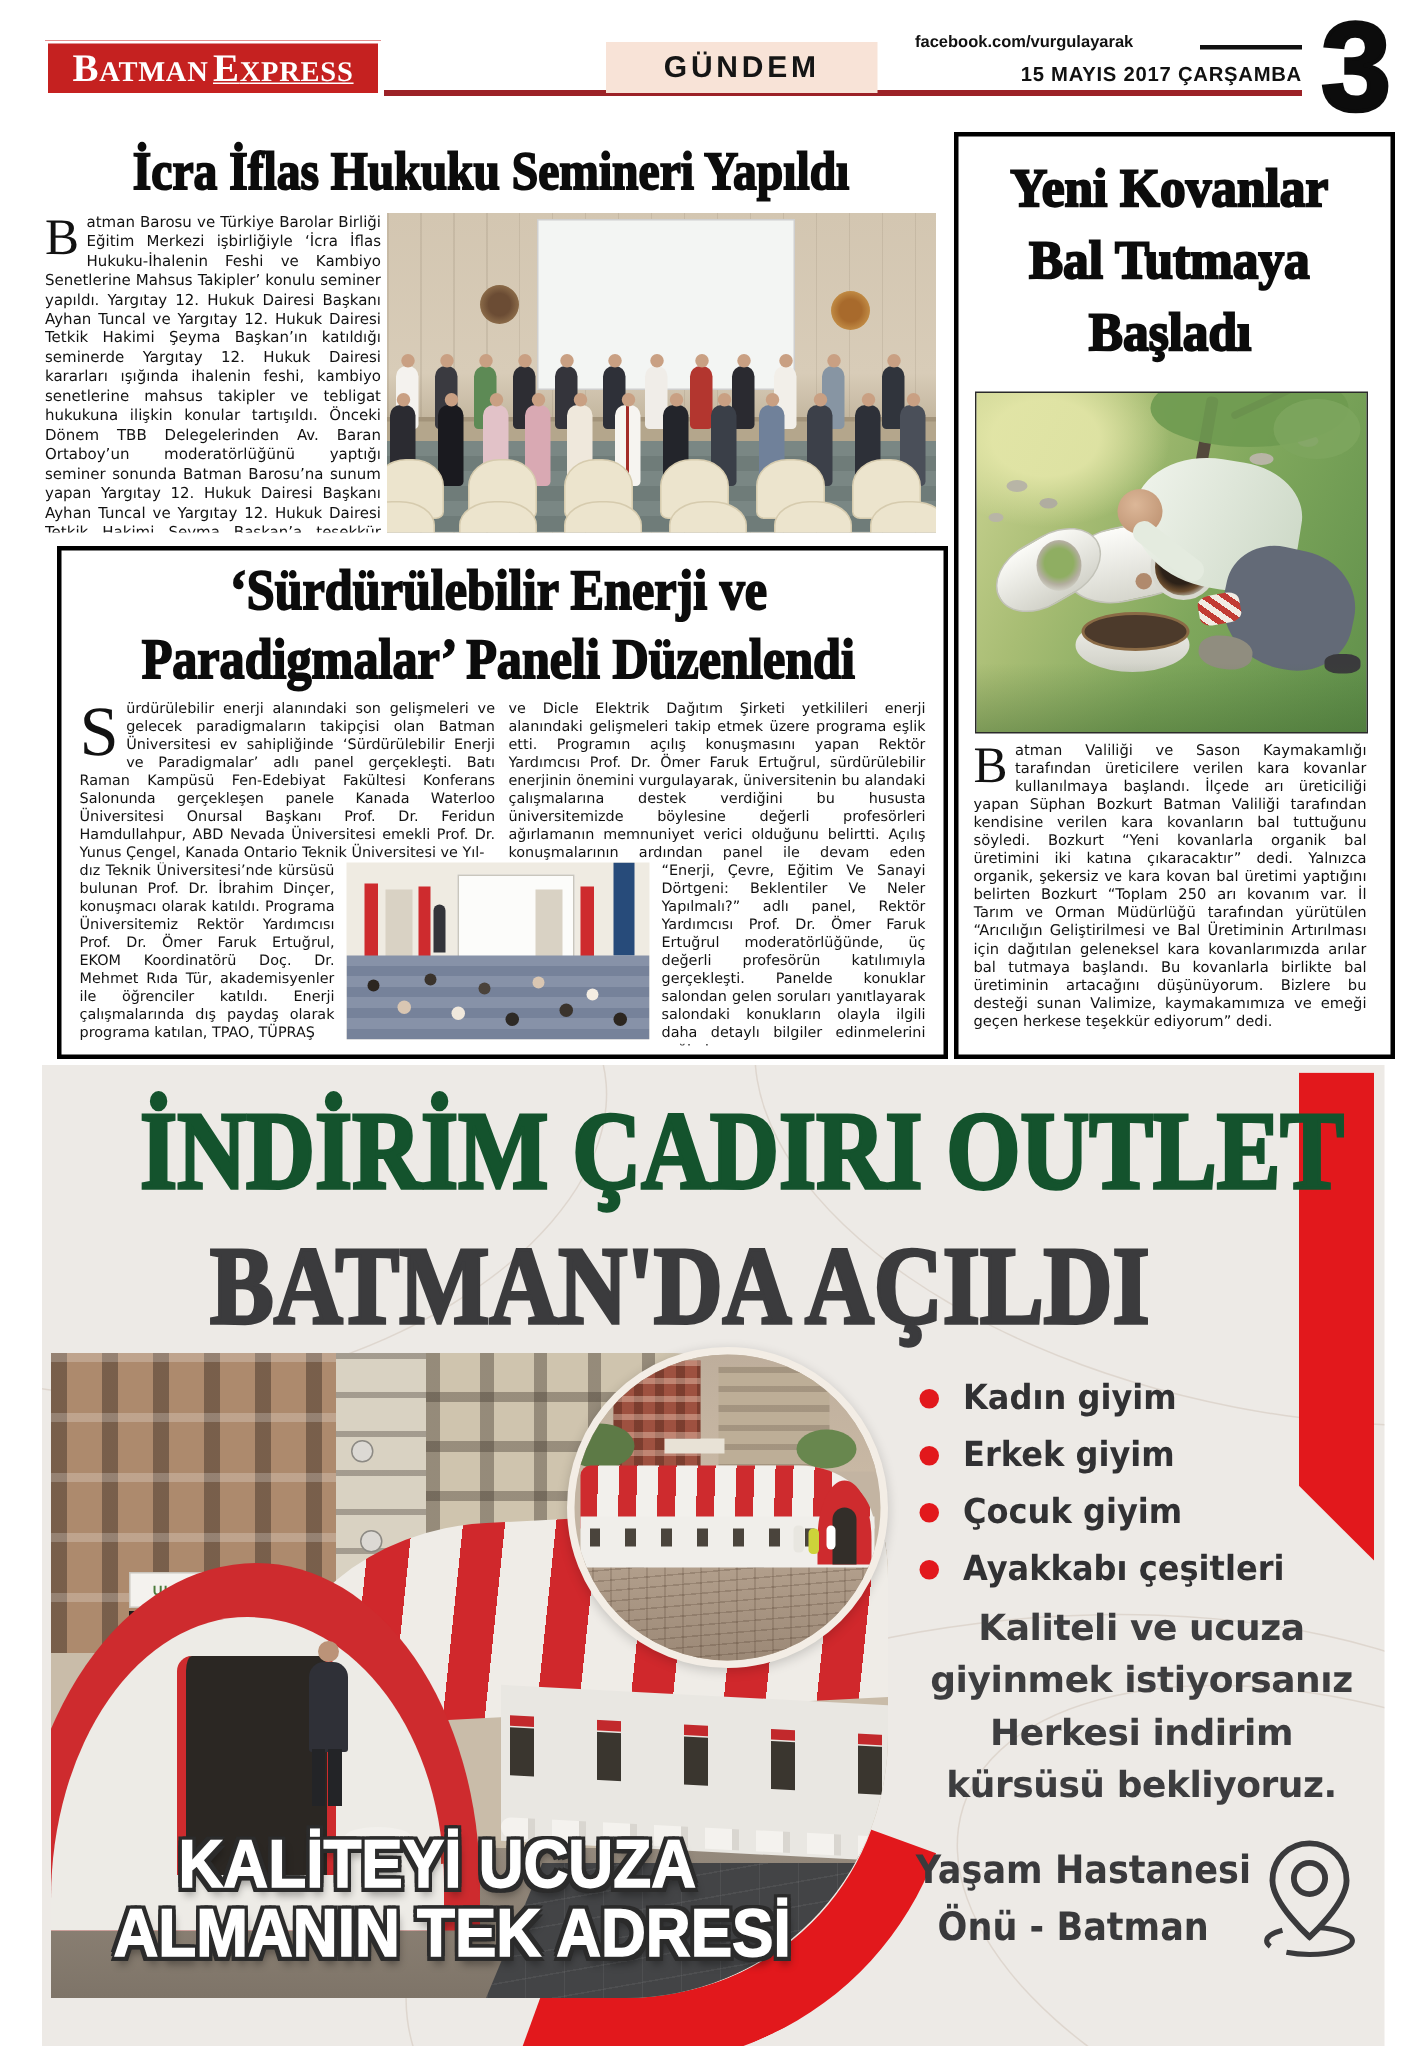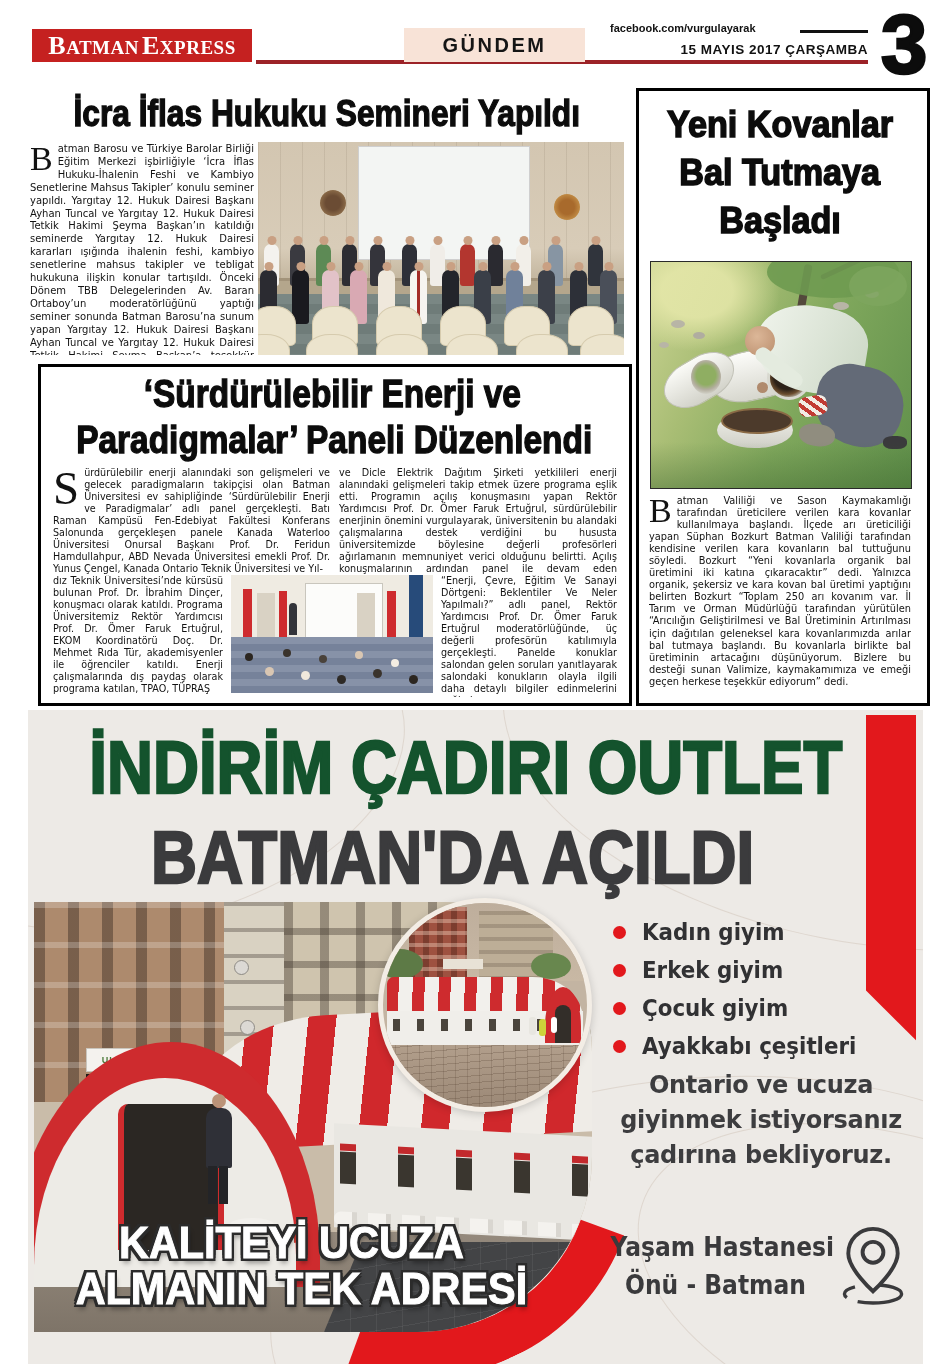--- a/index.html
+++ b/index.html
@@ -1,18 +1,18 @@
 <!DOCTYPE html>
 <html><head>
 <meta charset="utf-8">
 <style>
   html,body{margin:0;padding:0;background:#fff;}
   .page{position:relative;width:951px;height:1364px;background:#fff;font-family:"Liberation Sans",sans-serif;overflow:hidden;}
   .A{position:absolute;}
-  .hl{font-family:Liberation Sans, sans-serif;font-weight:700;color:#0c0c0c;-webkit-text-stroke:1.3px currentColor;white-space:nowrap;text-align:center;}
+  .hl{font-family:Liberation Serif, serif;font-weight:700;color:#0c0c0c;-webkit-text-stroke:1.3px currentColor;white-space:nowrap;text-align:center;}
   .hl>span{display:inline-block;transform:scaleX(.88);transform-origin:center;}
   .bt{font-family:"DejaVu Sans",sans-serif;text-align:justify;color:#121212;overflow:hidden;}
   .drop::first-letter{float:left;font-family:"Liberation Serif",serif;font-weight:400;font-size:34px;line-height:27px;padding:2px 5px 0 0;}
   .drop-s::first-letter{font-size:47px;line-height:39px;}
   .box{position:absolute;border:3px solid #000;background:#fff;}
   .ph{position:absolute;overflow:hidden;}
   .fig{position:absolute;border-radius:7px 7px 3px 3px;}
   .fig::before{content:"";position:absolute;left:50%;top:-8px;transform:translateX(-50%);width:9px;height:9px;border-radius:50%;background:#c9a083;}
   .chair{position:absolute;background:#ece4cd;border:1px solid #d6cbae;border-radius:45% 45% 12% 12%;}
   .hd{position:absolute;border-radius:50%;}
@@ -29,21 +29,21 @@
   .addr>span{display:inline-block;transform:scaleX(.9);}
 </style>
 </head>
 <body>
 
 <div class="page">
 
   <div class="A" style="left:256px;top:60px;width:612px;height:4px;background:#9c2227;"></div>
   <div class="A" style="left:30px;top:27px;width:224px;height:37px;background:#c52120;box-shadow:inset 0 0 0 2px #fff, inset 0 0 0 4px #c52120;display:flex;align-items:center;justify-content:center;">
     <span class="lg">BATMAN</span>
-    <span class="lg" style="margin-left:3px;">EXPRESS</span>
+    <span class="lg" style="margin-left:3px;text-decoration:underline;">EXPRESS</span>
   </div>
   <div class="A" style="left:404px;top:28px;width:181px;height:34px;background:#f8e3d7;display:flex;align-items:center;justify-content:center;">
     <span style="font-weight:700;font-size:20px;letter-spacing:2.5px;color:#151515;">GÜNDEM</span>
   </div>
   <div class="A" style="left:610px;top:22px;width:185px;font-weight:700;font-size:11px;color:#111;">facebook.com/vurgulayarak</div>
   <div class="A" style="left:800px;top:30px;width:68px;height:3px;background:#111;"></div>
   <div class="A" style="left:610px;top:42px;width:258px;text-align:right;font-weight:700;font-size:13.5px;letter-spacing:.5px;color:#111;">15 MAYIS 2017 ÇARŞAMBA</div>
   <div class="A" style="left:868px;top:2px;width:72px;font-weight:700;font-size:84px;line-height:84px;color:#0c0c0c;-webkit-text-stroke:2.5px #0c0c0c;text-align:center;">3</div>
 
   <div class="A hl" style="left:28px;top:92px;width:598px;font-size:36px;line-height:44px;">
@@ -234,23 +234,24 @@
     <div class="ad-bullet" style="top:282px;z-index:4;">
       <span class="dot"></span>
       <span class="blabel">Çocuk giyim</span>
     </div>
     <div class="ad-bullet" style="top:320px;z-index:4;">
       <span class="dot"></span>
       <span class="blabel">Ayakkabı çeşitleri</span>
     </div>
 
     <div class="A" style="left:568px;top:358px;width:330px;z-index:4;">
-      <div class="pitch-line">Ontario ve ucuza</div>
+      <div class="pitch-line">Kaliteli ve ucuza</div>
       <div class="pitch-line">giyinmek istiyorsanız</div>
-      <div class="pitch-line">çadırına bekliyoruz.</div>
+      <div class="pitch-line">Herkesi indirim</div>
+      <div class="pitch-line">kürsüsü bekliyoruz.</div>
     </div>
 
     <div class="A slogan" style="left:28px;top:510px;width:470px;line-height:46px;z-index:5;"><span>KALİTEYİ UCUZA</span></div>
     <div class="A slogan" style="left:28px;top:556px;width:470px;line-height:46px;z-index:5;"><span>ALMANIN TEK ADRESİ</span></div>
 
     <div class="A addr" style="left:570px;top:518px;width:235px;z-index:4;">
       <span>Yaşam Hastanesi</span><br>
       <span>Önü - Batman</span>
     </div>
     <svg class="A" style="left:806px;top:512px;z-index:4;" width="78" height="84" viewBox="0 0 60 64">

